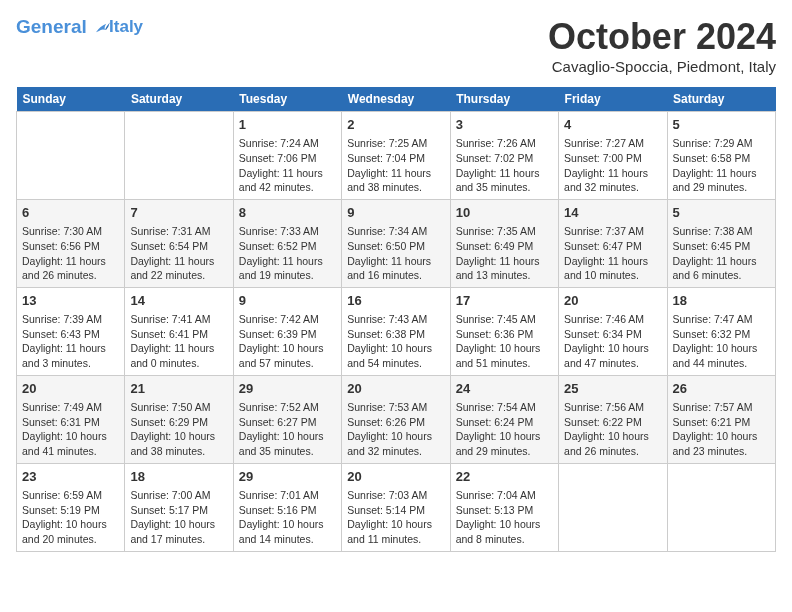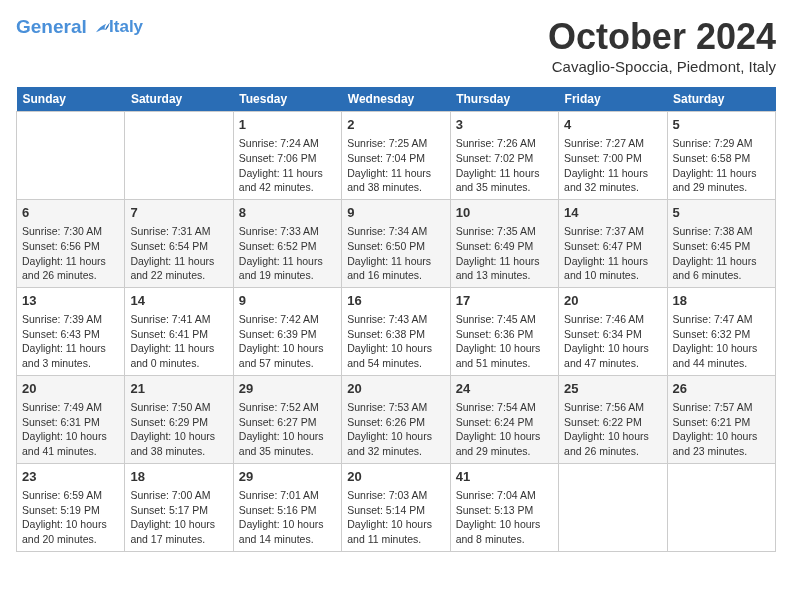--- a/index.html
+++ b/index.html
@@ -145,18 +145,18 @@
         <td><span class="day-num">20</span><span>Sunrise: 7:53 AM<br></span><span>Sunset: 6:26 PM<br></span><span>Daylight: 10 hours and 32 minutes.<br></span></td>
         <td><span class="day-num">24</span><span>Sunrise: 7:54 AM<br></span><span>Sunset: 6:24 PM<br></span><span>Daylight: 10 hours and 29 minutes.<br></span></td>
         <td><span class="day-num">25</span><span>Sunrise: 7:56 AM<br></span><span>Sunset: 6:22 PM<br></span><span>Daylight: 10 hours and 26 minutes.<br></span></td>
         <td><span class="day-num">26</span><span>Sunrise: 7:57 AM<br></span><span>Sunset: 6:21 PM<br></span><span>Daylight: 10 hours and 23 minutes.<br></span></td>
       </tr>
       <tr class="week-row">
         <td><span class="day-num">23</span><span>Sunrise: 6:59 AM<br></span><span>Sunset: 5:19 PM<br></span><span>Daylight: 10 hours and 20 minutes.<br></span></td>
         <td><span class="day-num">18</span><span>Sunrise: 7:00 AM<br></span><span>Sunset: 5:17 PM<br></span><span>Daylight: 10 hours and 17 minutes.<br></span></td>
         <td><span class="day-num">29</span><span>Sunrise: 7:01 AM<br></span><span>Sunset: 5:16 PM<br></span><span>Daylight: 10 hours and 14 minutes.<br></span></td>
         <td><span class="day-num">20</span><span>Sunrise: 7:03 AM<br></span><span>Sunset: 5:14 PM<br></span><span>Daylight: 10 hours and 11 minutes.<br></span></td>
-        <td><span class="day-num">41</span><span>Sunrise: 7:04 AM<br></span><span>Sunset: 5:13 PM<br></span><span>Daylight: 10 hours and 8 minutes.<br></span></td>
+        <td><span class="day-num">22</span><span>Sunrise: 7:04 AM<br></span><span>Sunset: 5:13 PM<br></span><span>Daylight: 10 hours and 8 minutes.<br></span></td>
         <td class="empty">&nbsp;</td>
         <td class="empty">&nbsp;</td>
       </tr>
     </tbody>
 </table>
 
 </body></html>

